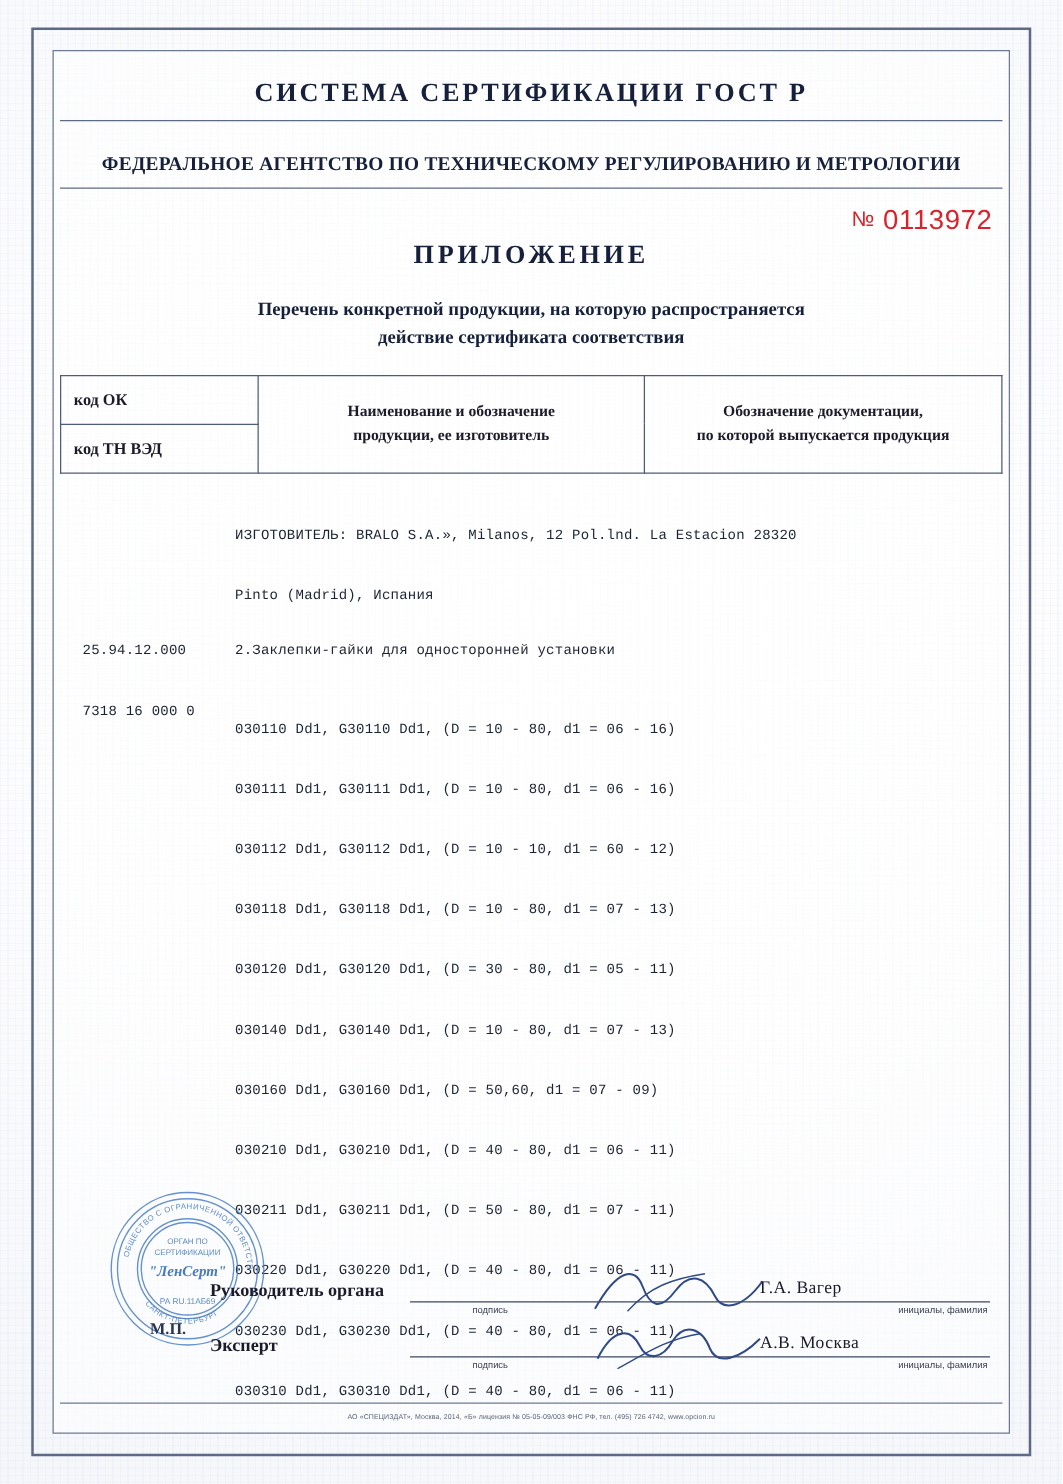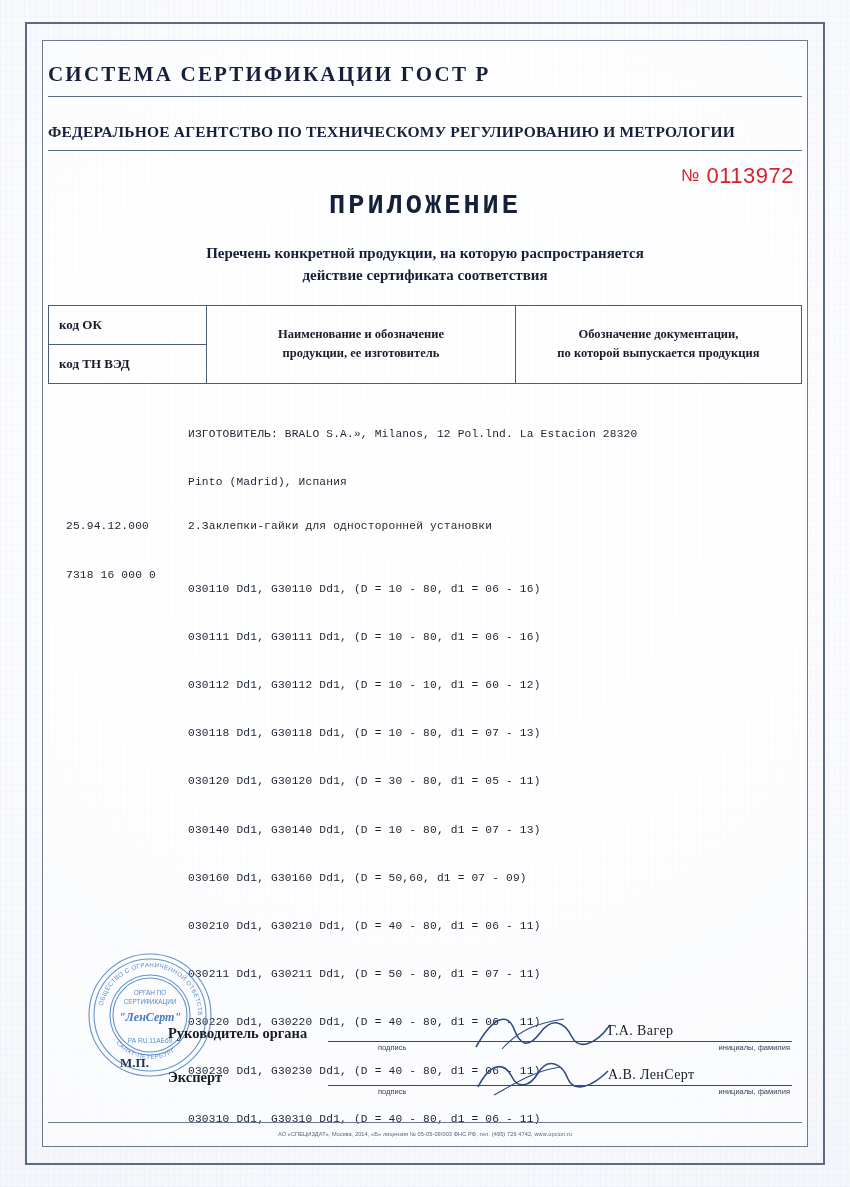--- a/index.html
+++ b/index.html
@@ -41,21 +41,21 @@
     left: 42px; top: 40px; right: 42px; bottom: 40px;
     border: 1px solid #6d7991;
     background: rgba(255,255,255,0.55);
   }
   .content {
     position: absolute;
     left: 48px; top: 46px; right: 48px; bottom: 46px;
   }
   
   .hdr {
-    text-align: left;
+    text-align: center;
     padding-top: 16px;
   }
   .hdr-title {
     font-size: 21px;
     font-weight: bold;
     letter-spacing: 2.2px;
     color: #16203a;
   }
   .hdr-sub {
     font-size: 15.5px;
@@ -83,26 +83,25 @@
     letter-spacing: 0.5px;
   }
   .num .sign {
     font-size: 17px;
     color: #d8232a;
     vertical-align: 2px;
   }
   
   .doc-title {
     text-align: center;
-    font-size: 27px;
+    font-size: 21px;
     font-weight: bold;
     letter-spacing: 3px;
     margin-top: 6px;
     color: #16203a;
-    font-family: Liberation Mono, monospace;
   }
   .cert-line {
     text-align: center;
     margin-top: 16px;
     font-size: 15px;
     font-weight: bold;
     position: relative;
     height: 22px;
   }
   .cert-line .lbl {
@@ -420,21 +419,21 @@
       </div>
 
       <div class="sig-row">
         <div class="sig-label">Эксперт</div>
         <div class="sig-line"></div>
         <svg class="scribble" viewBox="0 0 150 46">
           <path d="M10 34 C 22 10, 36 8, 44 24 C 50 36, 62 34, 70 20 C 80 4, 94 10, 100 26 C 106 40, 124 34, 140 18" fill="none" stroke="#2f4a86" stroke-width="1.6"></path>
           <path d="M26 42 C 48 30, 66 18, 92 14" fill="none" stroke="#2f4a86" stroke-width="1.1"></path>
         </svg>
         <div class="sig-sub-left">подпись</div>
-        <div class="sig-name">А.В. ЛенСерт</div>
+        <div class="sig-name">А.В. Москва</div>
         <div class="sig-sub-right">инициалы, фамилия</div>
       </div>
 
       <div class="bottom-rule"></div>
       <div class="footer">АО «СПЕЦИЗДАТ», Москва, 2014, «Б»   лицензия № 05-05-09/003 ФНС РФ, тел. (495) 726 4742, www.opcion.ru</div>
     </div>
 
   </div>
 </div>
 

